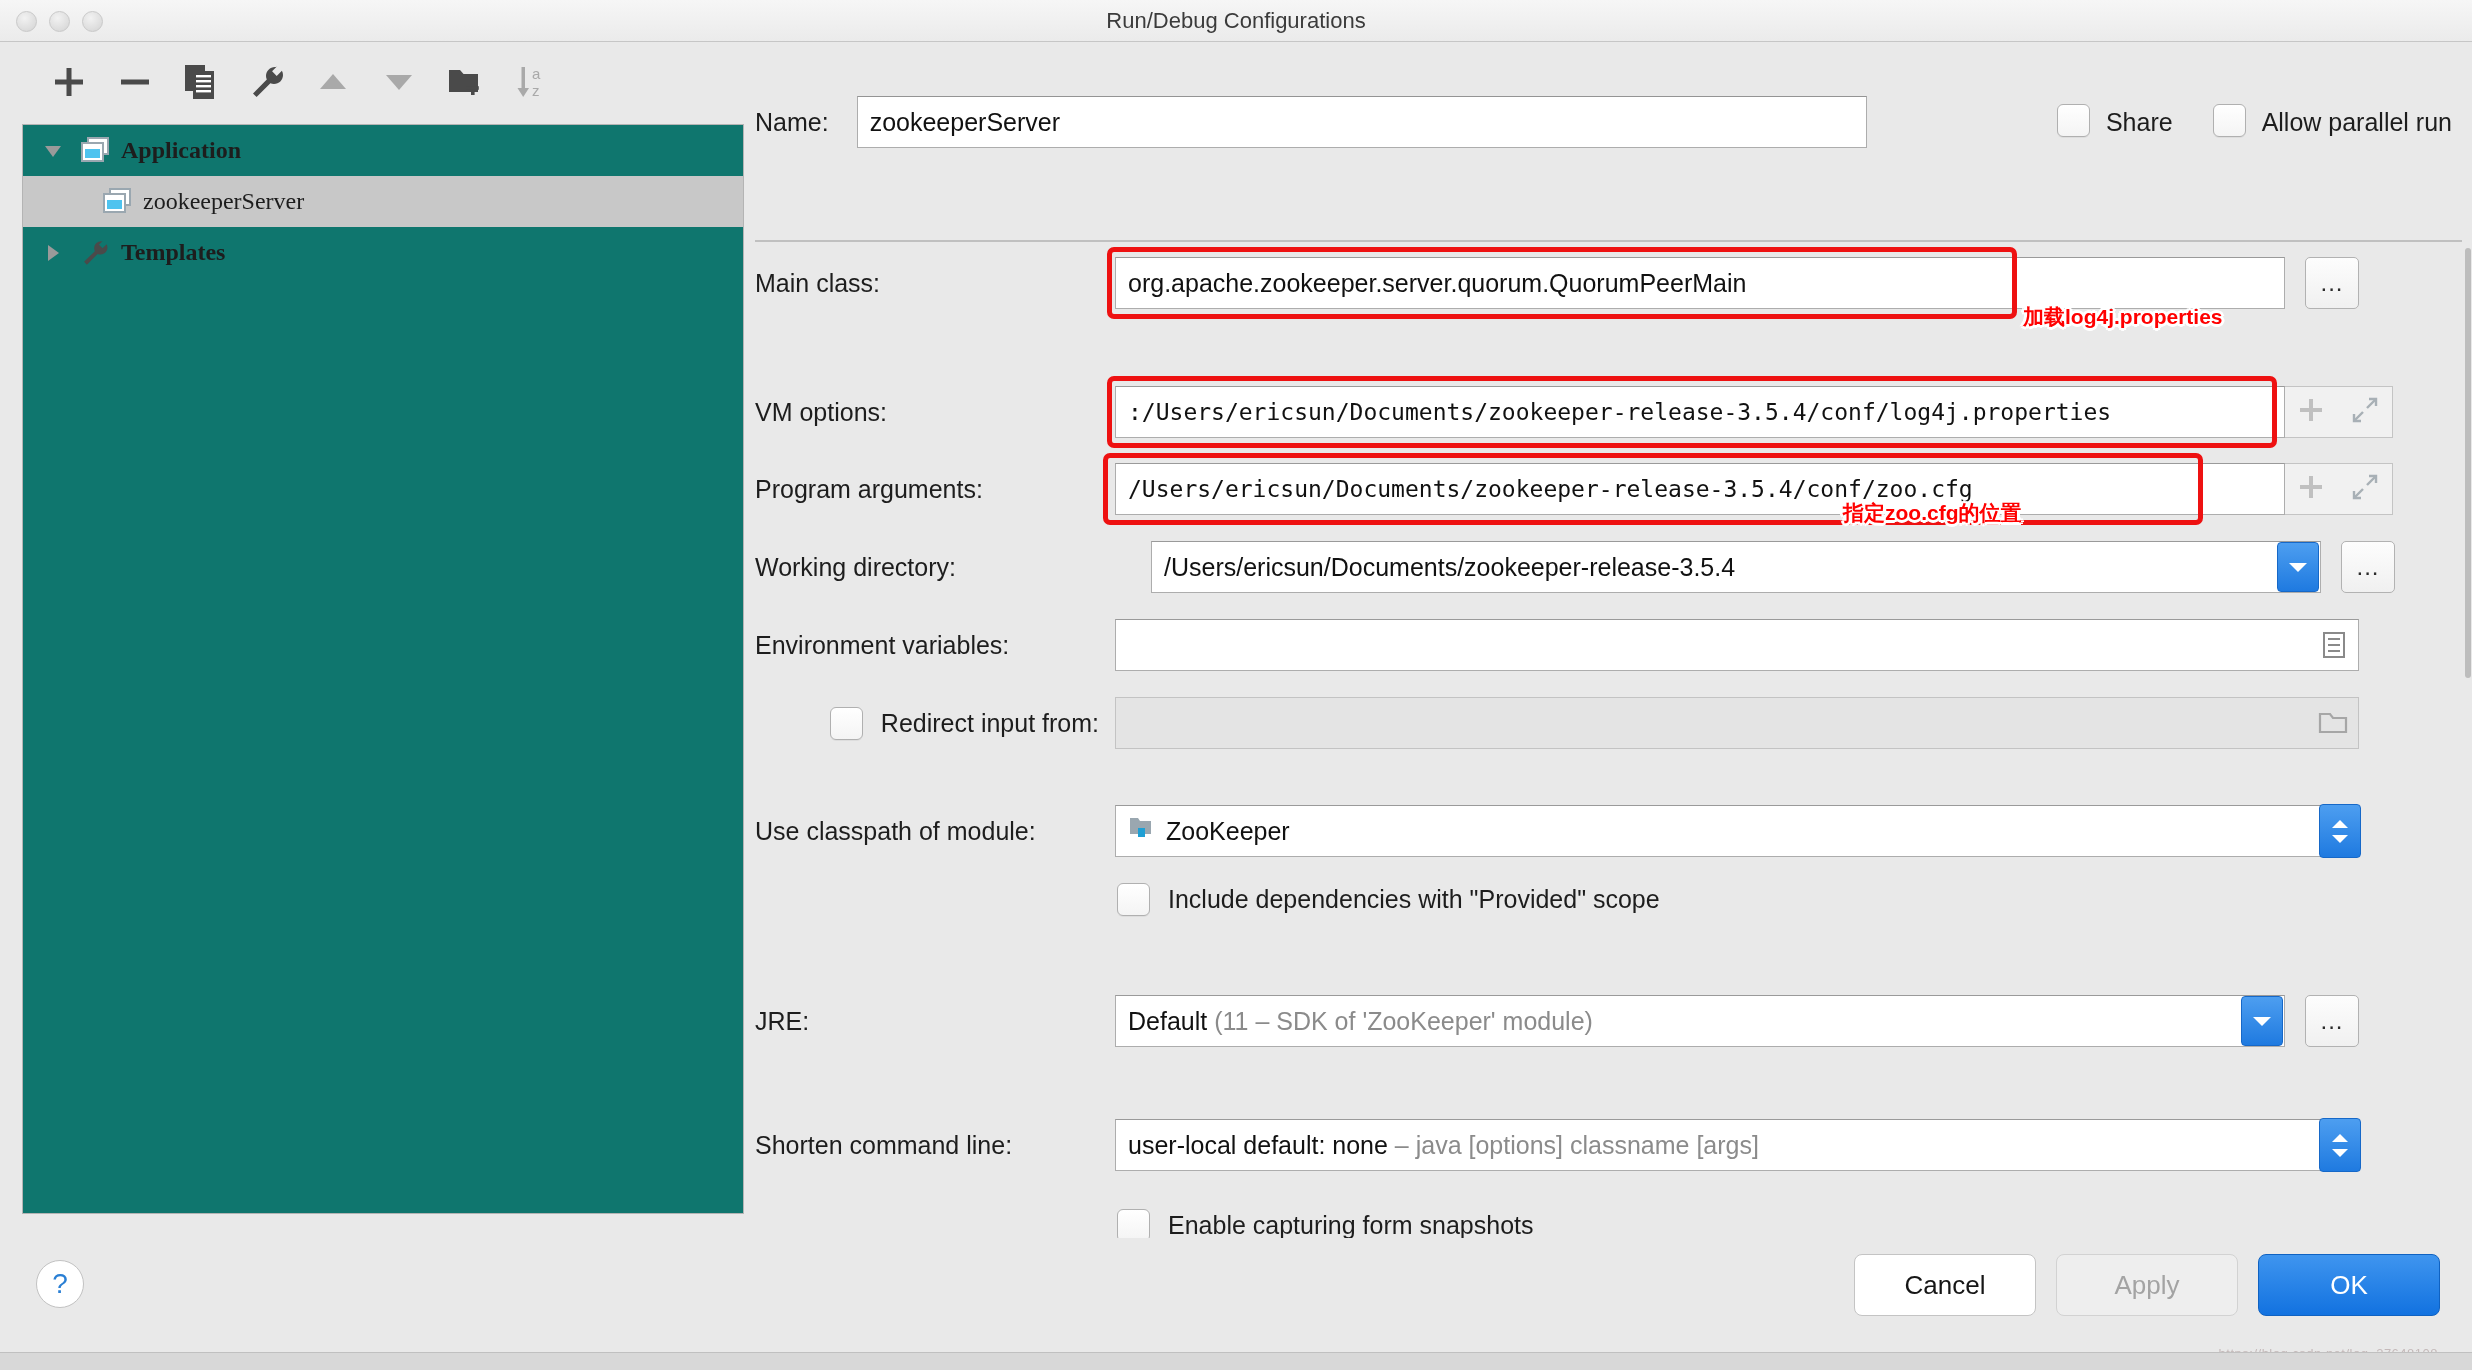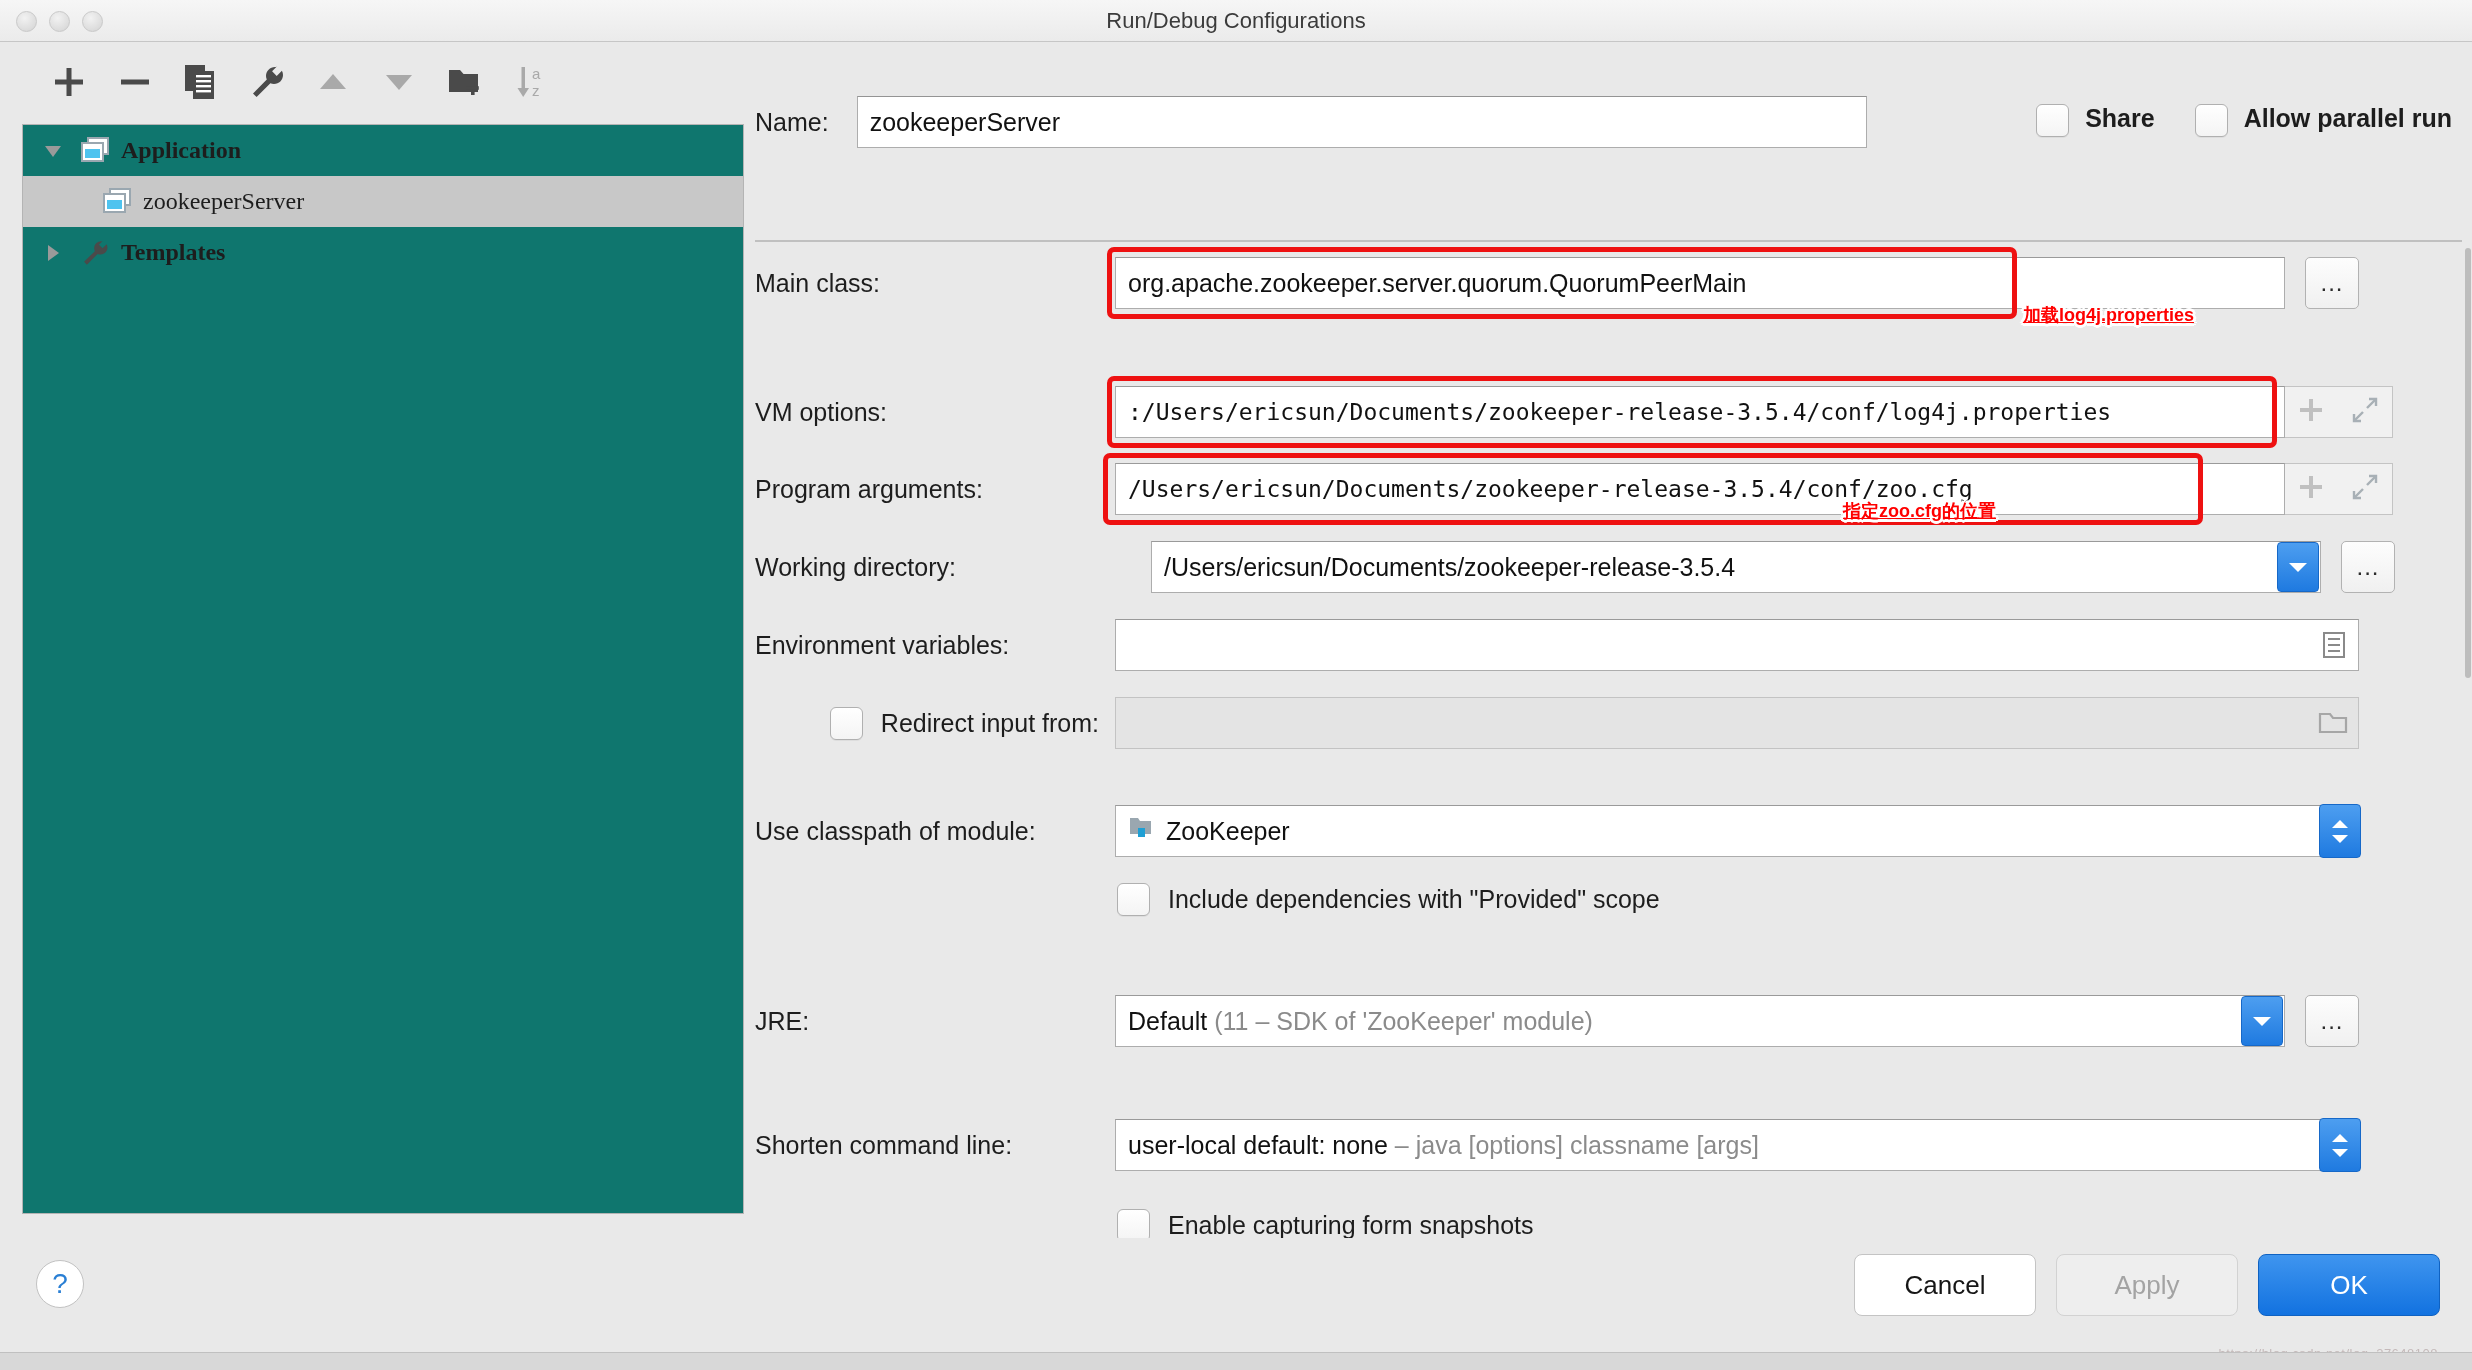--- a/index.html
+++ b/index.html
@@ -100,21 +100,21 @@
     font-size: 25px; color: #111;
     padding: 0 12px;
     line-height: 50px;
     white-space: nowrap; overflow: hidden;
   }
 
   .cb-group {
     position: absolute; right: 20px; top: 62px;
     display: flex; align-items: center; gap: 40px;
   }
-  .cb-item { display: flex; align-items: flex-start; gap: 16px; font-weight: bold; }
+  .cb-item { display: flex; align-items: flex-end; gap: 16px; }
   .checkbox {
     width: 33px; height: 33px; border-radius: 6px;
     background: linear-gradient(#ffffff, #f4f4f4);
     border: 1px solid #b0b0b0;
     box-shadow: 0 1px 0 rgba(0,0,0,.05);
     flex: none;
   }
   .cb-label { font-size: 25px; color: #1d1d1d; white-space: nowrap; }
 
   
@@ -203,27 +203,26 @@
   }
 
   .red-box {
     position: absolute;
     border: 5px solid #ee1111;
     border-radius: 7px;
     pointer-events: none;
   }
   .annot {
     position: absolute;
-    font-size: 18px; font-weight: bold;
+    font-size: 21px; font-weight: bold;
     color: #ff0000;
     white-space: nowrap;
     text-shadow:
       -2px -2px 0 #fff, 2px -2px 0 #fff, -2px 2px 0 #fff, 2px 2px 0 #fff,
       0 -3px 0 #fff, 0 3px 0 #fff, -3px 0 0 #fff, 3px 0 0 #fff;
-    text-decoration: underline;
   }
 
   .inline-gray { color: #8b8b8b; }
   .inline-dark { color: #111; }
 
   .cb-row { position: absolute; display: flex; align-items: center; gap: 18px; }
   .cb-row .cb-txt { font-size: 25px; color: #1d1d1d; white-space: nowrap; }
 
   
   .scroll-track {

